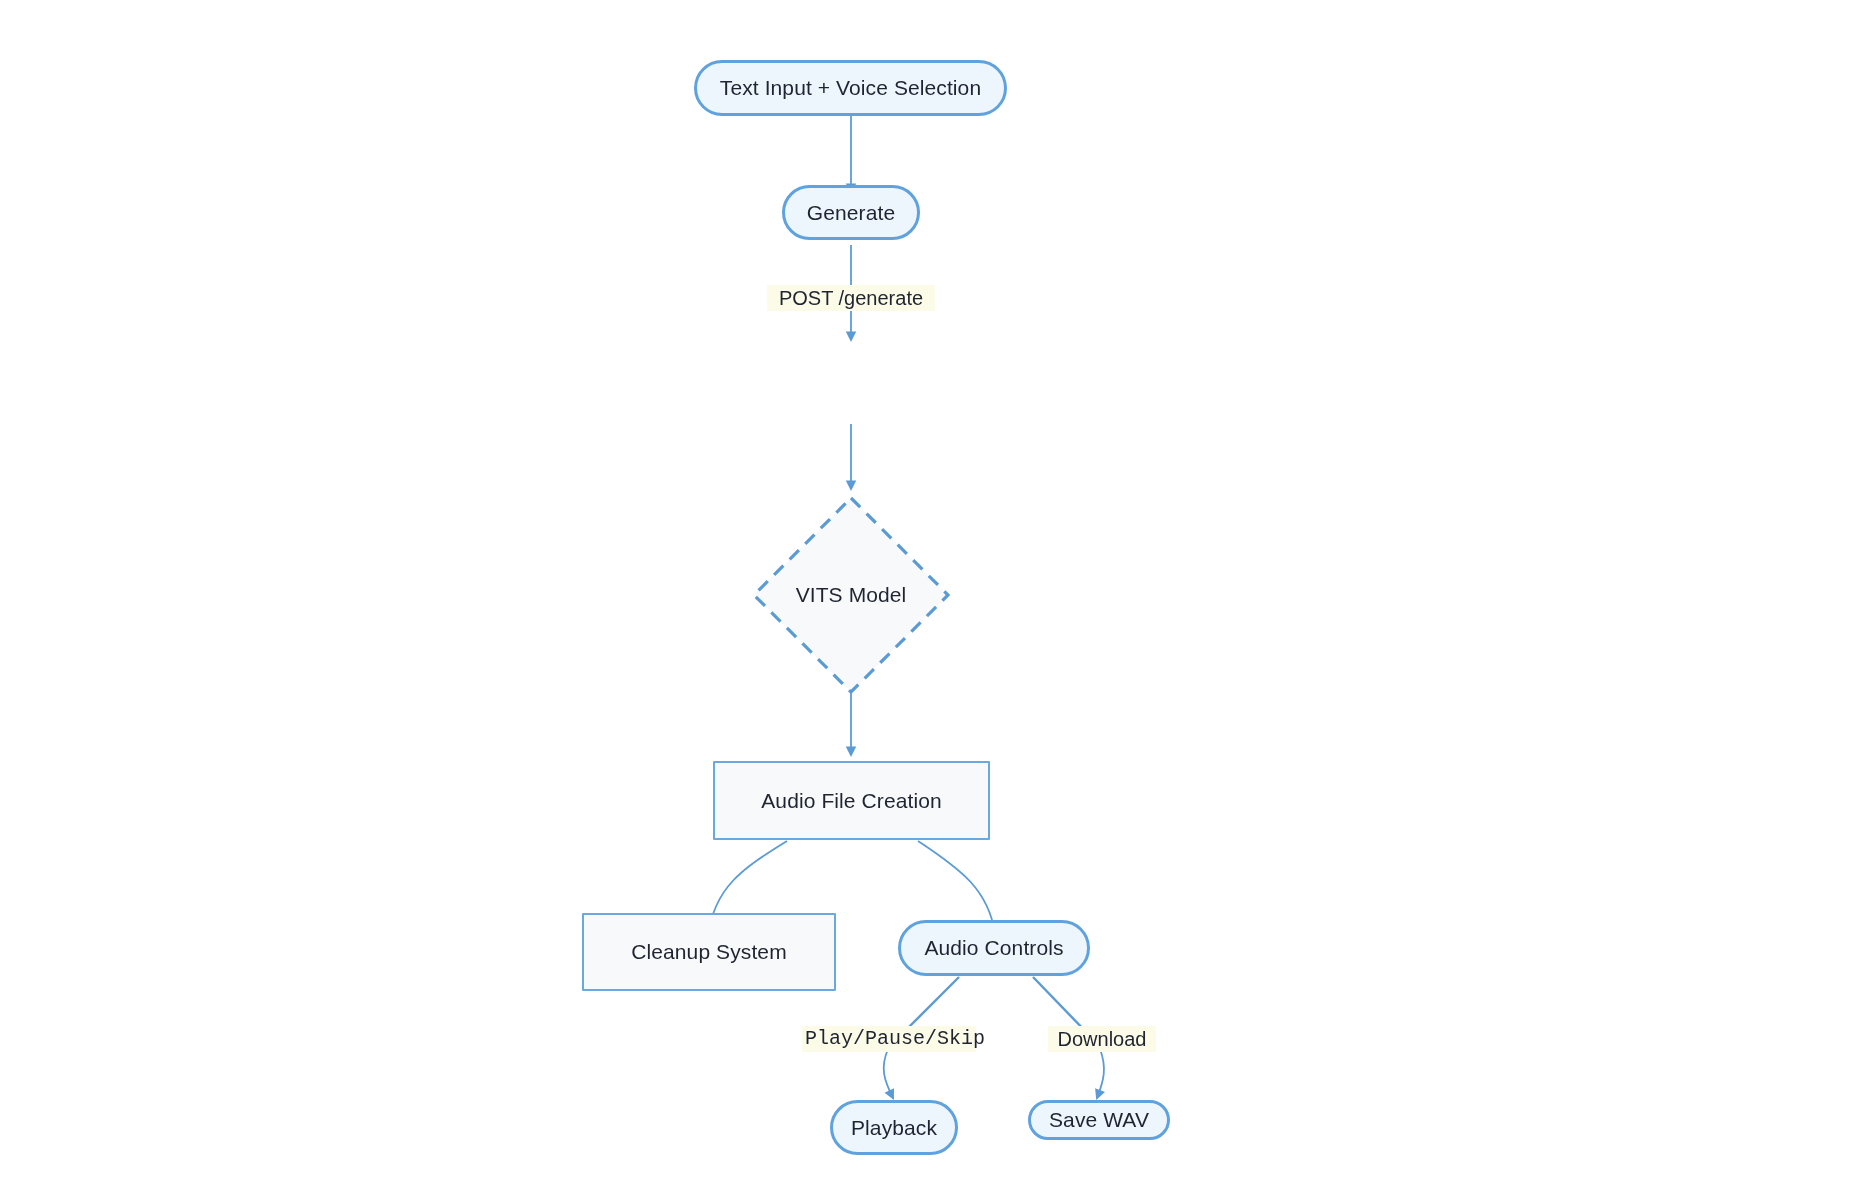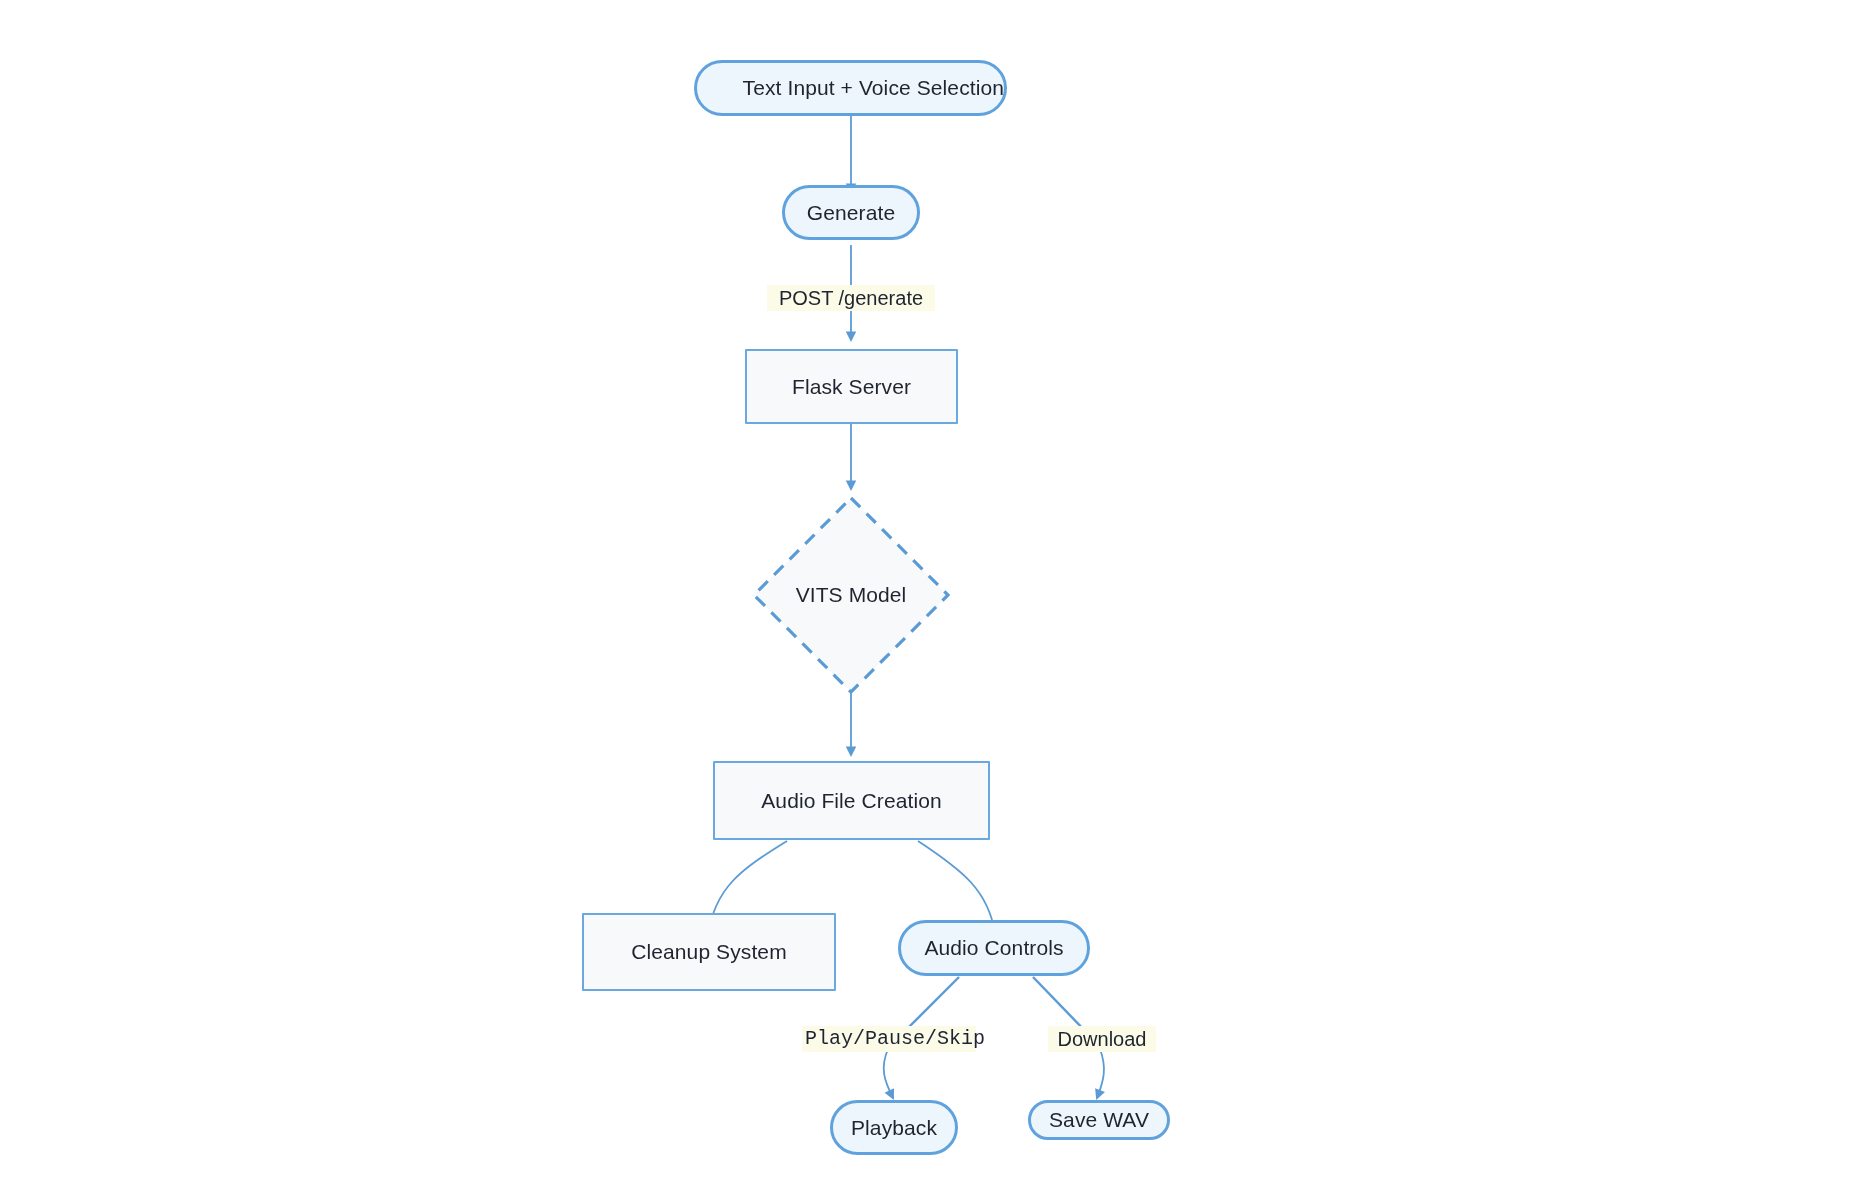--- a/index.html
+++ b/index.html
@@ -103,35 +103,32 @@
 
     <path d="M 918,841 C 962,870 988,890 995,933" fill="none" stroke="#5b9bd5" stroke-width="1.8" marker-end="url(#arrow)"></path>
 
     <path d="M 959,977 L 900,1036" fill="none" stroke="#5b9bd5" stroke-width="2.4"></path>
     <path d="M 888,1049 C 880,1068 884,1080 893,1098" fill="none" stroke="#5b9bd5" stroke-width="1.8" marker-end="url(#arrow)"></path>
 
     <path d="M 1033,977 L 1090,1036" fill="none" stroke="#5b9bd5" stroke-width="2.4"></path>
     <path d="M 1100,1049 C 1107,1068 1104,1080 1097,1098" fill="none" stroke="#5b9bd5" stroke-width="1.8" marker-end="url(#arrow)"></path>
   </svg>
 
-  <div class="node stadium" style="left:694px; top:60px; width:313px; height:56px;justify-content:flex-end;">
+  <div class="node stadium" style="left:694px; top:60px; width:313px; height:56px;">
     <span>Text Input + Voice Selection</span>
   </div>
 
   <div class="node stadium" style="left:782px; top:185px; width:138px; height:55px;">
     <span>Generate</span>
   </div>
 
   <div class="edge-label" style="left:767px; top:285px; width:168px;">
     <span>POST /generate</span>
   </div>
 
-  <div class="node rect" style="left:745px; top:349px; width:213px; height:75px;">
-    <span>Flask Server</span>
-  </div>
 
   <div class="node rect" style="left:713px; top:761px; width:277px; height:79px;">
     <span>Audio File Creation</span>
   </div>
 
   <div class="node diamond" style="left:751px; top:495px; width:200px; height:200px;">
     <svg class="dia-shape" viewBox="0 0 200 200" preserveAspectRatio="none" xmlns="http://www.w3.org/2000/svg">
       <polygon points="100,3 197,100 100,197 3,100" fill="#f7f9fb" stroke="#5b9bd5" stroke-width="3.2" stroke-dasharray="13,9"></polygon>
     </svg>
     <span class="dia-label">VITS Model</span>

